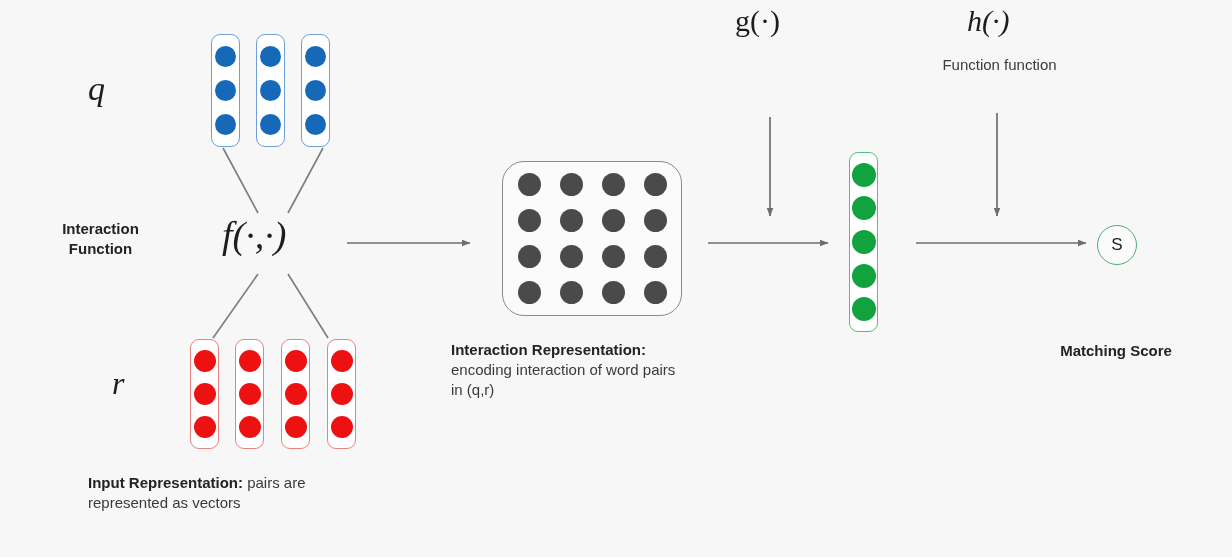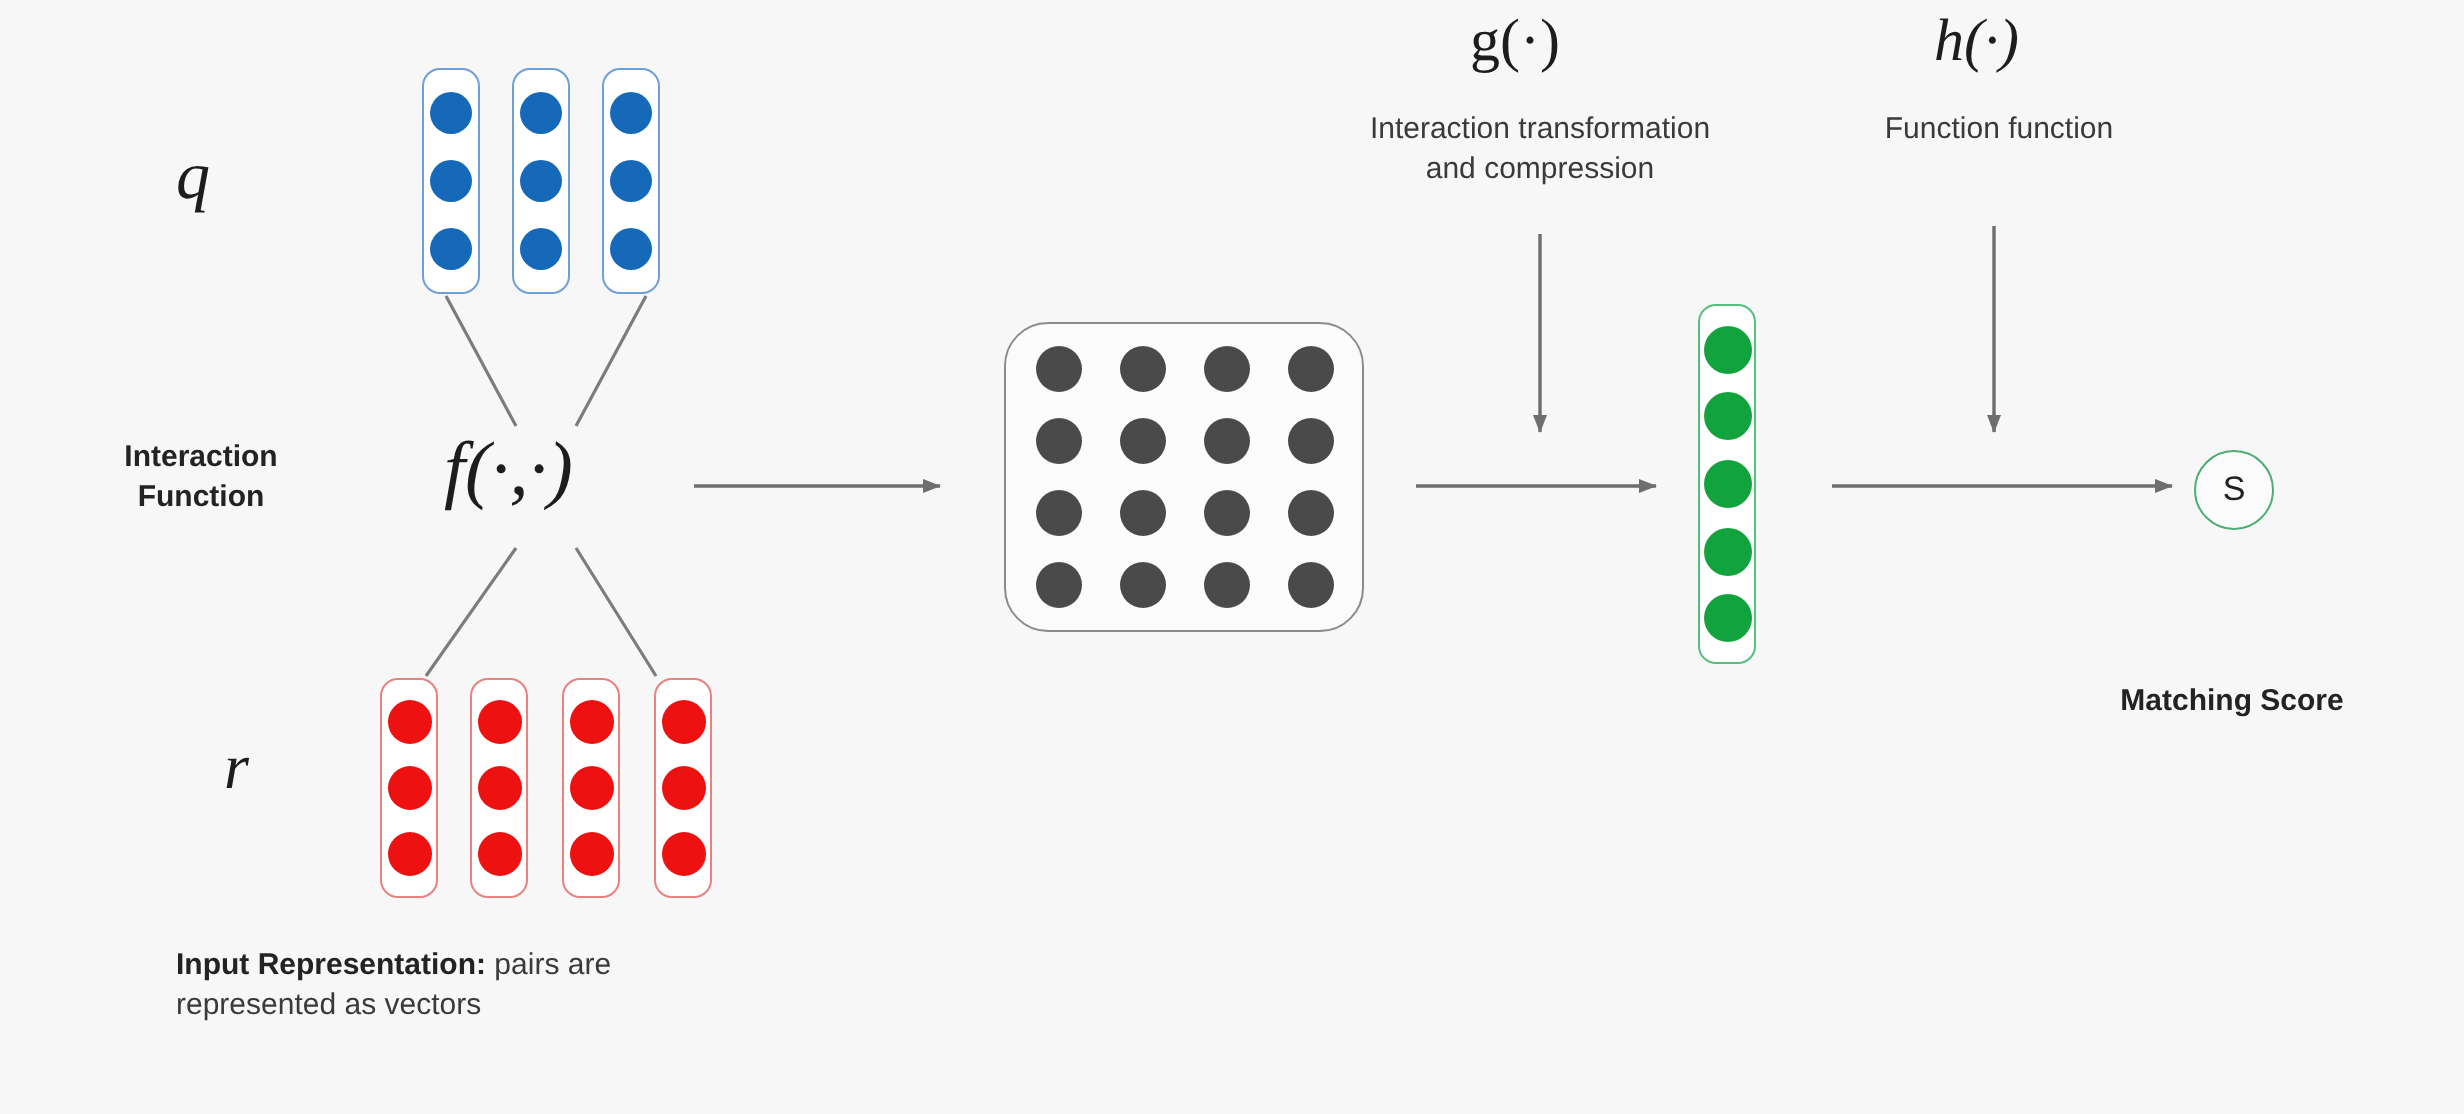--- a/index.html
+++ b/index.html
@@ -204,26 +204,27 @@
     <span class="dot gray"></span>
     <span class="dot gray"></span>
     <span class="dot gray"></span>
     <span class="dot gray"></span>
     <span class="dot gray"></span>
     <span class="dot gray"></span>
     <span class="dot gray"></span>
     <span class="dot gray"></span>
   </div>
 
+  <div class="abs cap-block caption" style="left:451px; top:340px; width:300px;">
+    <div class="b">Interaction Representation:</div>
+    <div>encoding interaction of word pairs</div>
+    <div>in (q,r)</div>
+  </div>
 
   <div class="abs math" style="left:735px; top:6px; font-size:30px;">g(·)</div>
-  <div class="abs caption center" style="left:650px; top:55px; width:240px;">
-    <div>Interaction transformation</div>
-    <div>and compression</div>
-  </div>
 
   <div class="abs math math-italic" style="left:967px; top:6px; font-size:30px;">h(·)</div>
   <div class="abs caption center" style="left:907px; top:55px; width:185px;">
     <div>Function function</div>
   </div>
 
   <div class="capsule green" style="left:849px; top:152px; width:29px; height:180px; padding:5px 0;">
     <span class="dot green" style="width:24px;height:24px;"></span>
     <span class="dot green" style="width:24px;height:24px;"></span>
     <span class="dot green" style="width:24px;height:24px;"></span>

